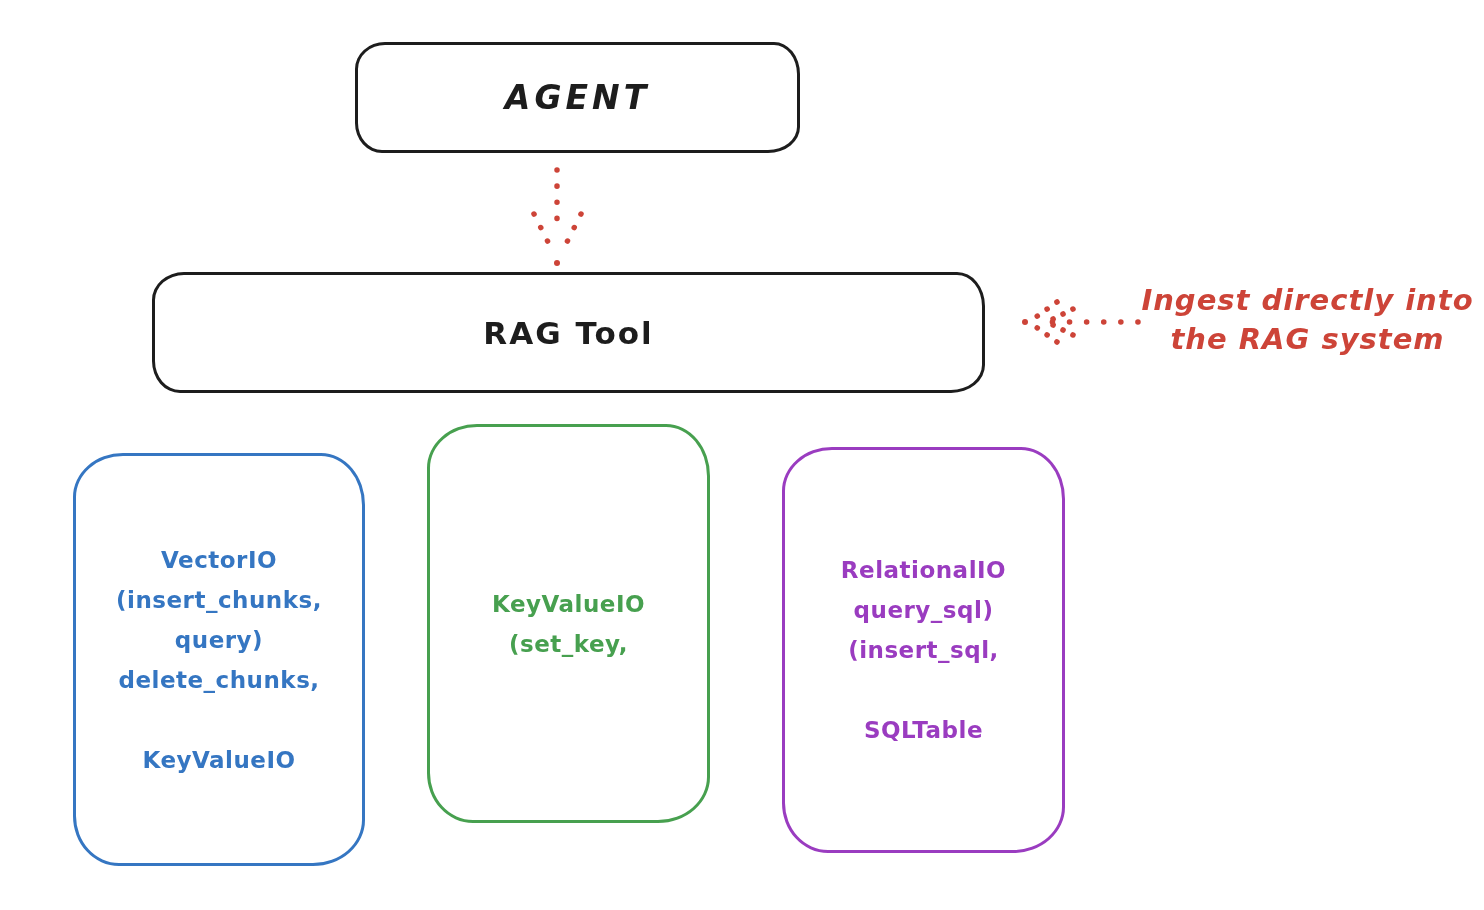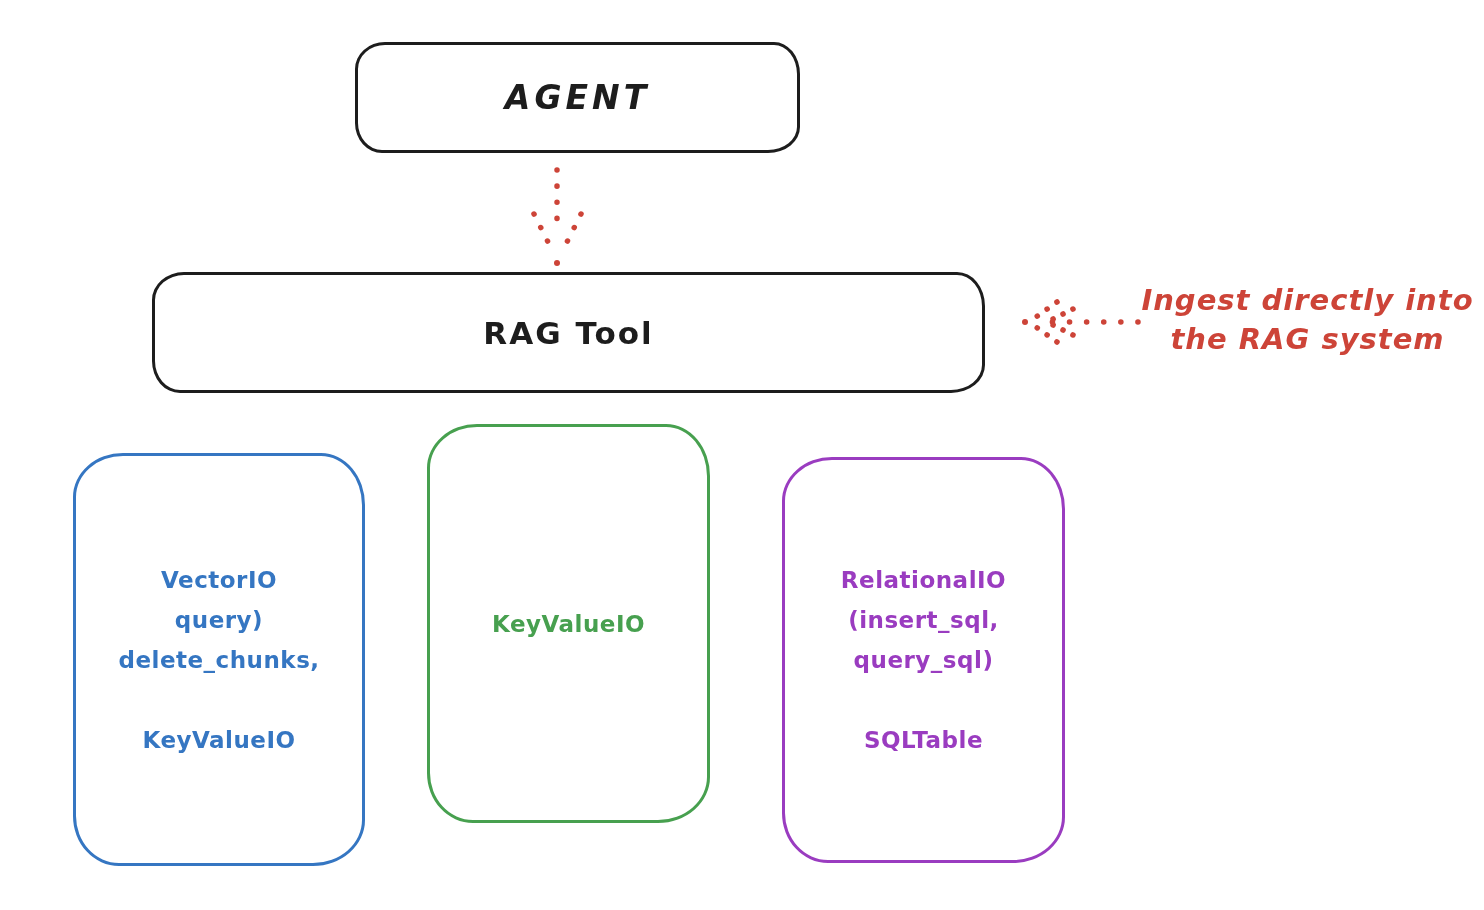--- a/index.html
+++ b/index.html
@@ -67,21 +67,21 @@
     position: absolute;
     display: flex;
     align-items: center;
     justify-content: center;
     border: 3.5px solid;
     background: #ffffff;
     border-radius: 50px 44px 52px 46px / 44px 52px 46px 50px;
   }
   .io-box-1 { left: 73px;  top: 453px; width: 292px; height: 413px; }
   .io-box-2 { left: 427px; top: 424px; width: 283px; height: 399px; }
-  .io-box-3 { left: 782px; top: 447px; width: 283px; height: 406px; margin-top: 10px; }
+  .io-box-3 { left: 782px; top: 447px; width: 283px; height: 406px; }
   .io-lines {
     text-align: center;
     font-size: 23px;
     font-weight: 700;
     line-height: 40px;
     letter-spacing: 0.5px;
   }
   .io-index-label {
     display: block;
     margin-top: 40px;
@@ -120,34 +120,36 @@
   </svg>
 
   <div class="annotation" style="color: rgb(205, 68, 56);">
     <div>Ingest directly into</div>
     <div>the RAG system</div>
   </div>
 
   <div class="io-box io-box-1" style="border-color: rgb(53, 118, 194); color: rgb(53, 118, 194);">
     <div class="io-lines">
       <div>VectorIO</div>
+      <div>(insert_chunks,</div>
       <div>query)</div>
       <div>delete_chunks,</div>
       <span class="io-index-label">KeyValueIO</span>
     </div>
   </div>
 
   <div class="io-box io-box-2" style="border-color: rgb(71, 160, 79); color: rgb(71, 160, 79);">
     <div class="io-lines">
       <div>KeyValueIO</div>
+      <div>(set_key,</div>
     </div>
   </div>
 
   <div class="io-box io-box-3" style="border-color: rgb(154, 60, 192); color: rgb(154, 60, 192);">
     <div class="io-lines">
       <div>RelationalIO</div>
+      <div>query_sql)</div>
       <div>(insert_sql,</div>
-      <div>query_sql)</div>
       <span class="io-index-label">SQLTable</span>
     </div>
   </div>
 
 </div>
 
 </body></html>

